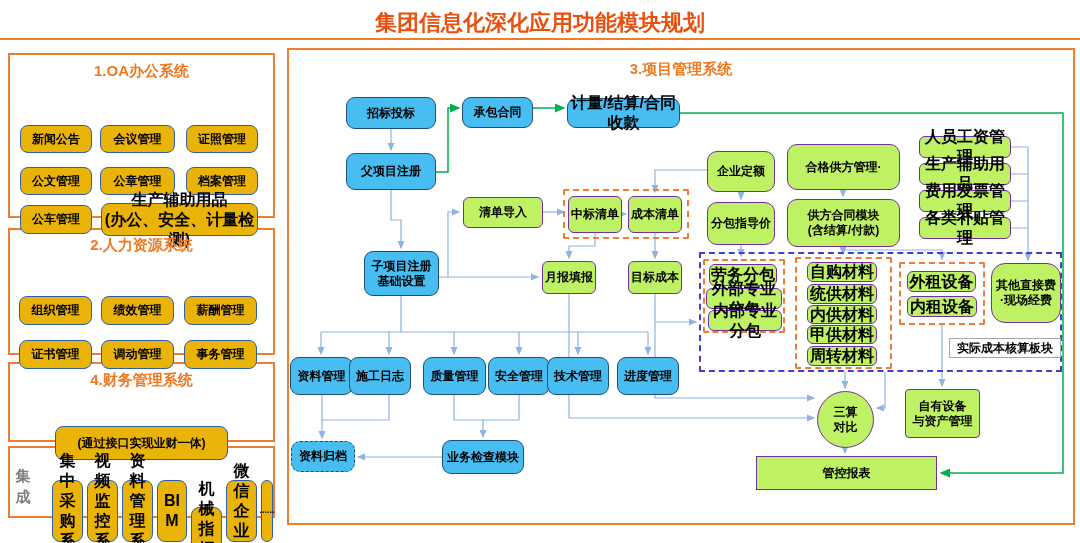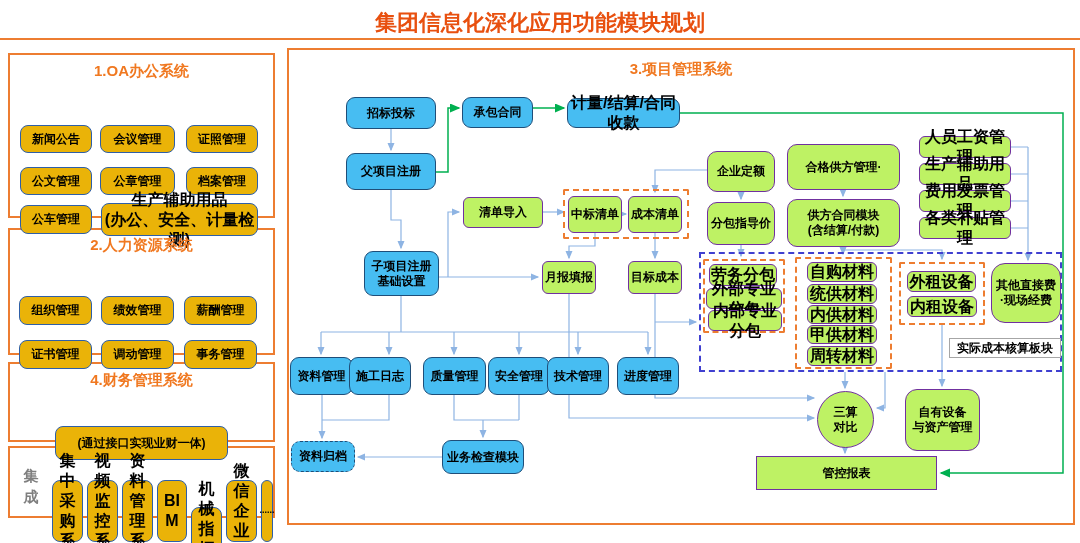--- a/index.html
+++ b/index.html
@@ -16,21 +16,21 @@
   .bnode{background:#47BDF2;border:1.5px solid #1F4E79;border-radius:9px;font-size:12px;}
   .pnode{background:#bef264;border:1.5px solid #7030A0;border-radius:6px;font-size:12px;}
   .sm{font-size:16px;}
   .circle{border-radius:50%;}
   .rect{border-radius:0;}
   .grp-o{border:2px dashed #ED7D31;border-radius:2px;z-index:2;background:transparent;}
   .grp-b{border:2px dashed #4040D0;z-index:1;background:transparent;}
   .lbl{background:#fff;border:1px solid #A6A6A6;font-size:12px;font-weight:bold;
        display:flex;align-items:center;justify-content:center;z-index:3;}
   .vert{word-break:break-all;line-height:1.4;color:#7F7F7F;font-size:15px;font-weight:bold;
-        text-align:center;z-index:3;margin-left:8px;}
+        text-align:center;z-index:3;}
   .intg{word-break:break-all;padding:1px;}
   svg.wires{position:absolute;left:0;top:0;z-index:1;pointer-events:none;}
 </style>
 </head>
 <body>
 
 <div id="stage">
 
   <div class="abs main-title">集团信息化深化应用功能模块规划</div>
   <div class="abs rule"></div>
@@ -169,17 +169,17 @@
   <div class="abs node pnode sm" style="left:807px;top:305px;width:70px;height:19px;">内供材料</div>
   <div class="abs node pnode sm" style="left:807px;top:325px;width:70px;height:19px;">甲供材料</div>
   <div class="abs node pnode sm" style="left:807px;top:346px;width:70px;height:20px;">周转材料</div>
   <div class="abs node pnode sm" style="left:907px;top:271px;width:69px;height:21px;">外租设备</div>
   <div class="abs node pnode sm" style="left:907px;top:296px;width:70px;height:21px;">内租设备</div>
   <div class="abs node pnode" style="left:991px;top:263px;width:70px;height:60px;border-radius:14px;">其他直接费
 ·现场经费</div>
   <div class="abs lbl" style="left:949px;top:338px;width:112px;height:20px;">实际成本核算板块</div>
   <div class="abs node pnode circle" style="left:817px;top:391px;width:57px;height:57px;">三算
 对比</div>
-  <div class="abs node pnode" style="left:905px;top:389px;width:75px;height:62px;border-radius:12px;">自有设备
+  <div class="abs node pnode" style="left:905px;top:389px;width:75px;height:49px;border-radius:4px;">自有设备
 与资产管理</div>
   <div class="abs node pnode rect" style="left:756px;top:456px;width:181px;height:34px;">管控报表</div>
 
 </div>
 
 </body></html>

